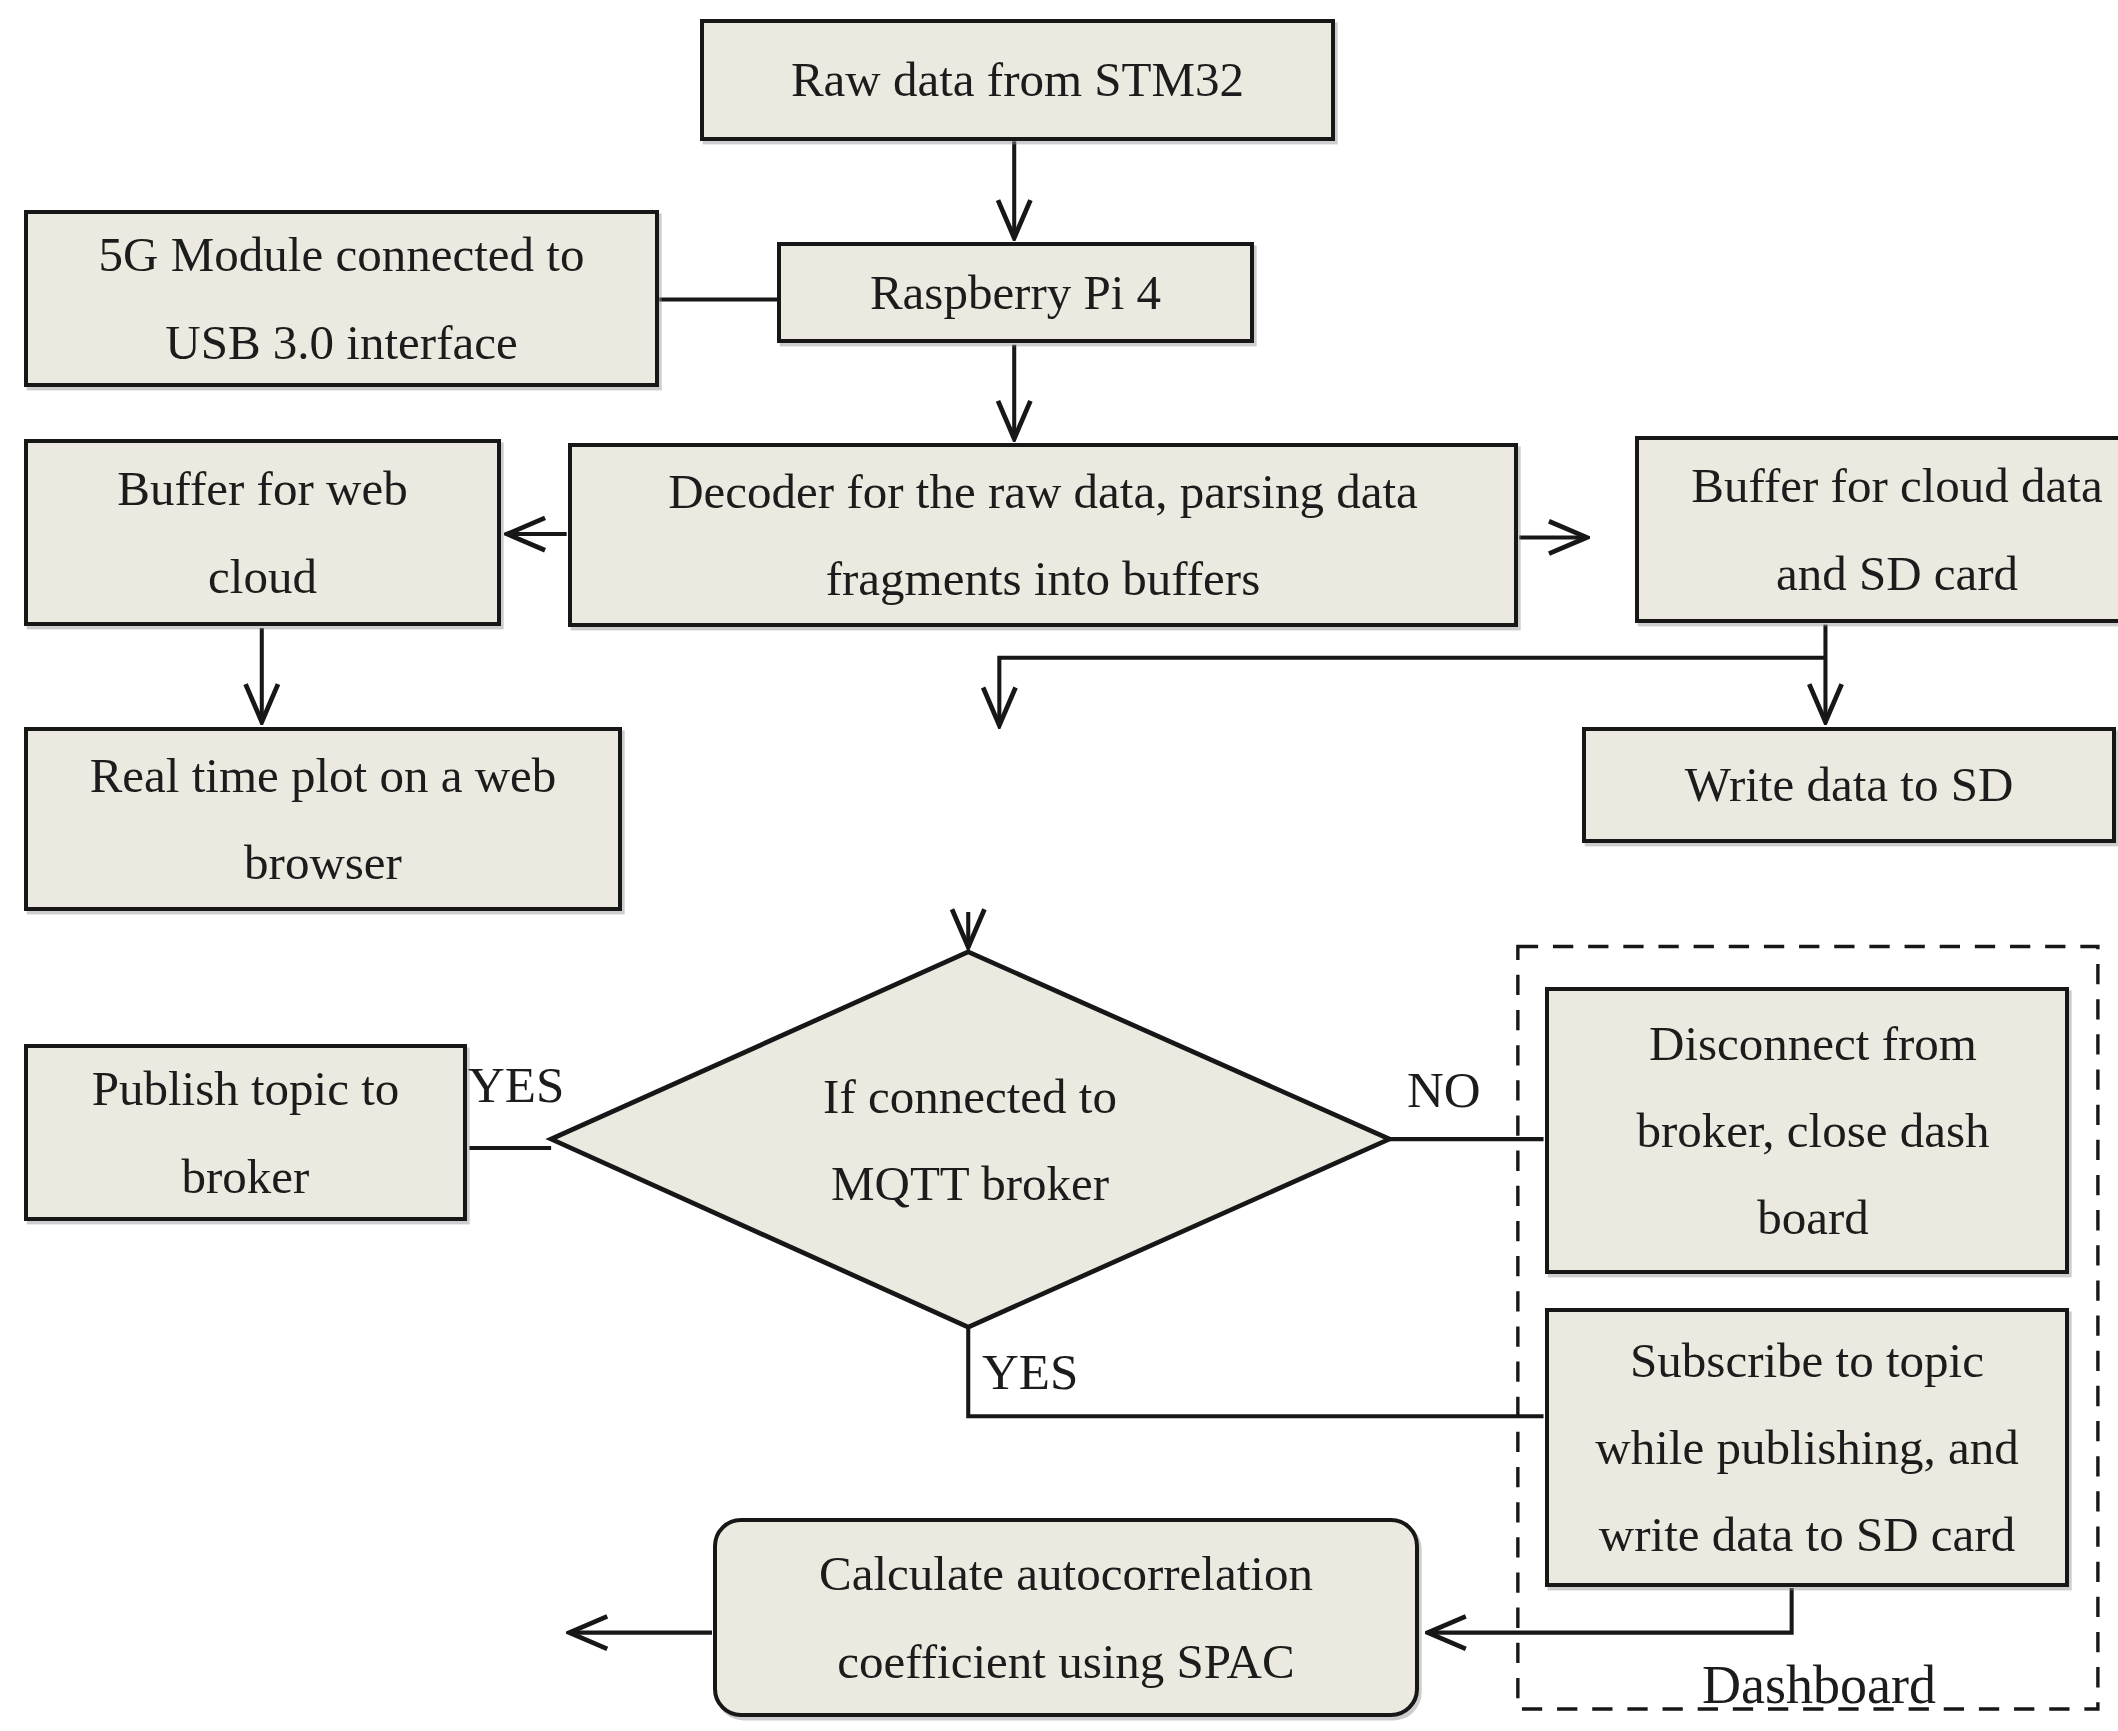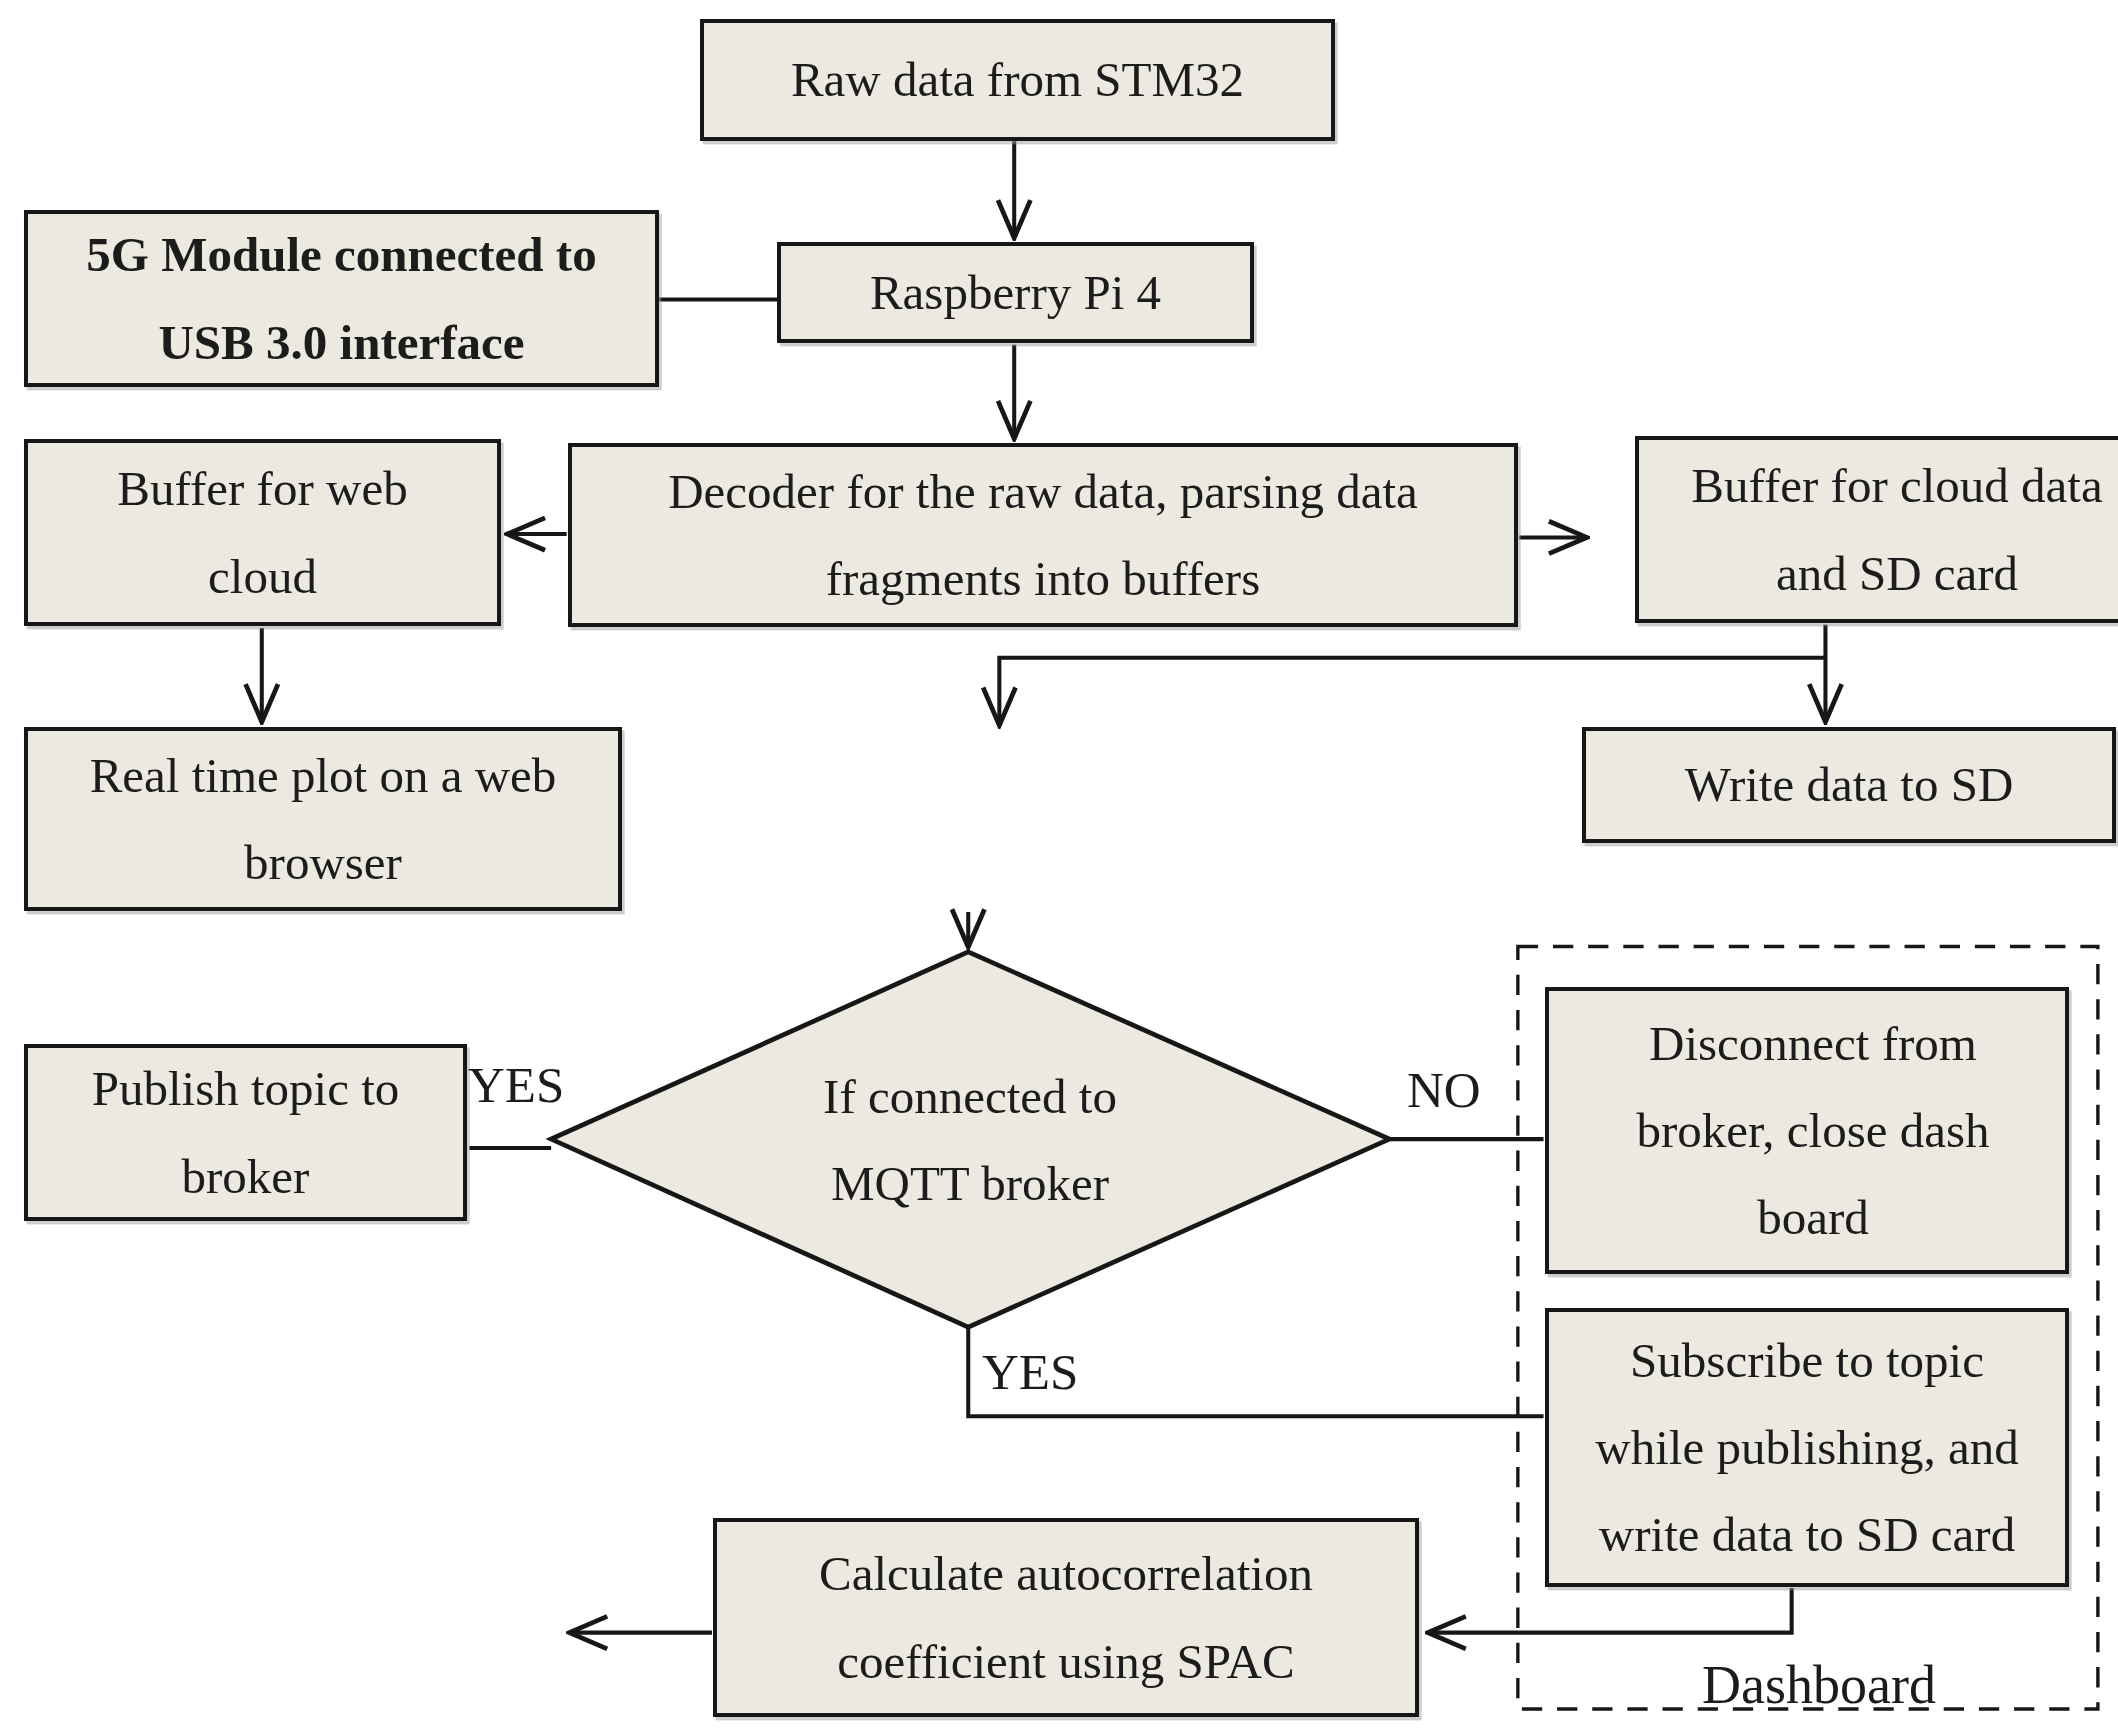--- a/index.html
+++ b/index.html
@@ -46,32 +46,32 @@
     font-size:49px;line-height:1.78;
     white-space:pre-line;
   }
   .dashboard-label{
     position:absolute;
     font-size:54px;line-height:1;
     text-align:center;
   }
   
   #n-raw        {left:700px;top:19px;  width:635px; height:122px;}
-  #n-5g         {left:24px;  top:210px; width:635px; height:177px;font-weight:bold;}
+  #n-5g         {left:24px;  top:210px; width:635px; height:177px;}
   #n-raspi      {left:777px;top:242px; width:477px; height:101px;}
   #n-bufweb     {left:24px;  top:439px; width:477px; height:187px;}
   #n-decoder    {left:568px; top:443px; width:950px;height:184px;}
   #n-bufcloud   {left:1592px;top:436px; width:524px; height:187px;margin-left:43px;}
   #n-realtime   {left:24px;  top:727px;width:598px; height:184px;}
   #n-payload    {left:703px;top:730px;width:642px; height:180px;}
   #n-writesd    {left:1582px;top:727px;width:534px; height:116px;}
   #n-publish    {left:24px;  top:1044px;width:443px; height:177px;}
   #n-disconnect {left:1545px;top:987px;width:524px; height:287px;padding-left:12px;}
   #n-subscribe  {left:1545px;top:1308px;width:524px; height:279px;}
-  #n-calculate  {left:713px;top:1518px;width:706px;height:199px;}
+  #n-calculate  {left:713px;top:1518px;width:706px;height:199px;border-radius:28px;}
   #n-inversion  {left:24px;  top:1518px;width:537px; height:203px;}
   #d-label      {left:747px;top:1055px;width:446px; height:170px;}
   #l-yes-left   {left:468px; top:1060px;width:142px;}
   #l-no-right   {left:1407px;top:1065px;width:128px;}
   #l-yes-bottom {left:982px;top:1347px;width:142px;}
   #l-dashboard  {left:1643px;top:1658px;width:352px;}
 </style>
 </head>
 <body>
 

